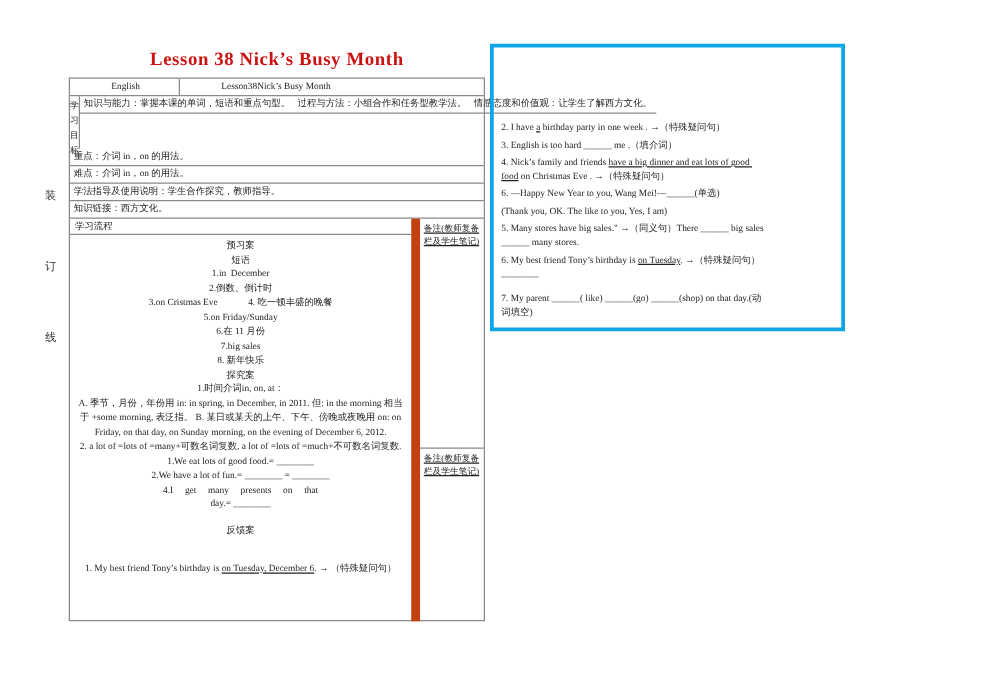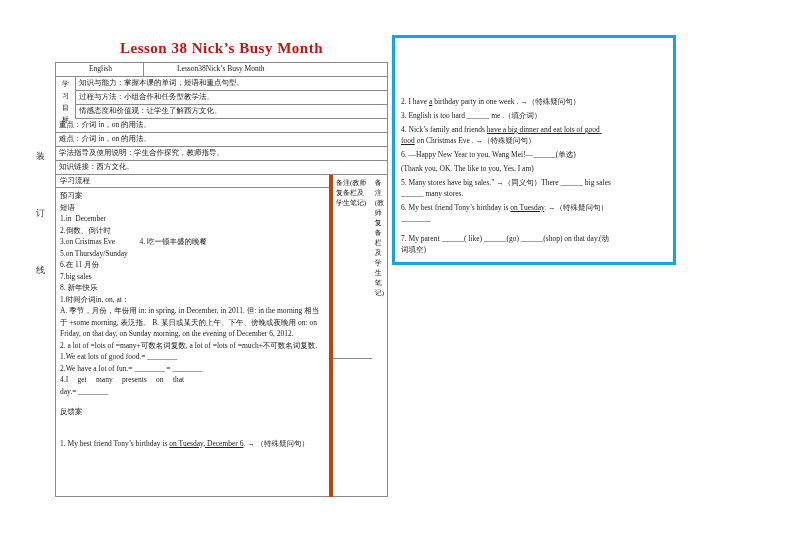--- a/index.html
+++ b/index.html
@@ -29,33 +29,33 @@
   .row { display:flex; border-bottom:1px solid #8a8a8a; }
   .r14 { height:14px; }
   .cell { padding:0 3px; border-right:1px solid #8a8a8a; overflow:hidden; white-space:nowrap; }
   .cell.last { border-right:none; }
   .w30 { width:30px;margin-top:41px; } .w58 { width:58px; } .flex1 { flex:1; }
   .goals { height:42px; border-bottom:none; }
   .goal-label {
     width:20px; border-right:1px solid #8a8a8a; display:flex; flex-direction:column;
     align-items:center; justify-content:space-around; font-size:7px; padding:1px 0;
   }
-  .goal-rows { flex:1; display:flex; flex-direction:column; }
+  .goal-rows { flex:1; display:flex; flex-direction:row; }
   .goal-row { height:14px; padding:0 3px; border-bottom:1px solid #8a8a8a; overflow:hidden; white-space:nowrap; }
   .content-row { flex:1; border-bottom:none; height:322px; }
   .content { flex:1; display:flex; flex-direction:column; overflow:hidden; }
   .flow-header { height:13px; padding:0 4px; border-bottom:1px solid #8a8a8a; }
   .content-body { padding:2px 4px; flex:1; overflow:hidden; }
-  .line { white-space:pre-wrap; line-height:11.5px; min-height:11.5px; }
+  .line { white-space:pre-wrap; line-height:11.5px; min-height:11.5px;text-align:center; }
   .line.para { white-space:normal; }
   .mt  { margin-top:9px; }
   .mt2 { margin-top:20px; }
   .notes {
-    width:58px; border-left:4px solid #c2410c; display:flex; flex-direction:row;
-    font-size:7px; line-height:10px;
+    width:58px; border-left:7px solid #c2410c; display:flex; flex-direction:column;
+    font-size:7px; line-height:10px;text-decoration:underline;
   }
   .note-cell { padding:3px; height:184px; border-bottom:1px solid #8a8a8a; }
   .note-cell.last { border-bottom:none; flex:1; }
   
   .rtable {
     position:absolute; left:392px; top:35px; width:284px; height:230px;
     border:3px solid #0ea5e9; display:flex; font-size:7.5px;align-items:flex-end;
   }
   .r-main { flex:1; padding:4px 6px; overflow:hidden; }
   .r-side { width:54px; border-left:1px solid #8a8a8a; }
@@ -113,24 +113,25 @@
 
     <div class="row content-row">
       <div class="content">
         <div class="flow-header">学习流程</div>
         <div class="content-body">
           <div class="line">预习案</div>
           <div class="line">短语</div>
           <div class="line">1.in  December</div>
           <div class="line">2.倒数、倒计时</div>
           <div class="line">3.on Cristmas Eve             4. 吃一顿丰盛的晚餐</div>
-          <div class="line">5.on Thursday/Sunday</div>
+          <div class="line">5.on Friday/Sunday</div>
           <div class="line">6.在 11 月份</div>
           <div class="line">7.big sales</div>
           <div class="line">8. 新年快乐</div>
+          <div class="line">探究案</div>
           <div class="line">1.时间介词in, on, at：</div>
           <div class="line para">A. 季节，月份，年份用 in: in spring, in December, in 2011. 但: in the morning 相当于 +some morning, 表泛指。 B. 某日或某天的上午、下午、傍晚或夜晚用 on: on Friday, on that day, on Sunday morning, on the evening of December 6, 2012.</div>
           <div class="line para">2. a lot of =lots of =many+可数名词复数, a lot of =lots of =much+不可数名词复数.</div>
           <div class="line">1.We eat lots of good food.= ________</div>
           <div class="line">2.We have a lot of fun.= ________ = ________</div>
           <div class="line">4.I     get     many     presents     on     that
 day.= ________</div>
           <div class="line mt">反馈案</div>
           <div class="line mt2"><span>1. My best friend Tony’s birthday is </span><span class="u">on Tuesday, December 6</span><span>. → （特殊疑问句）</span></div>
         </div>

